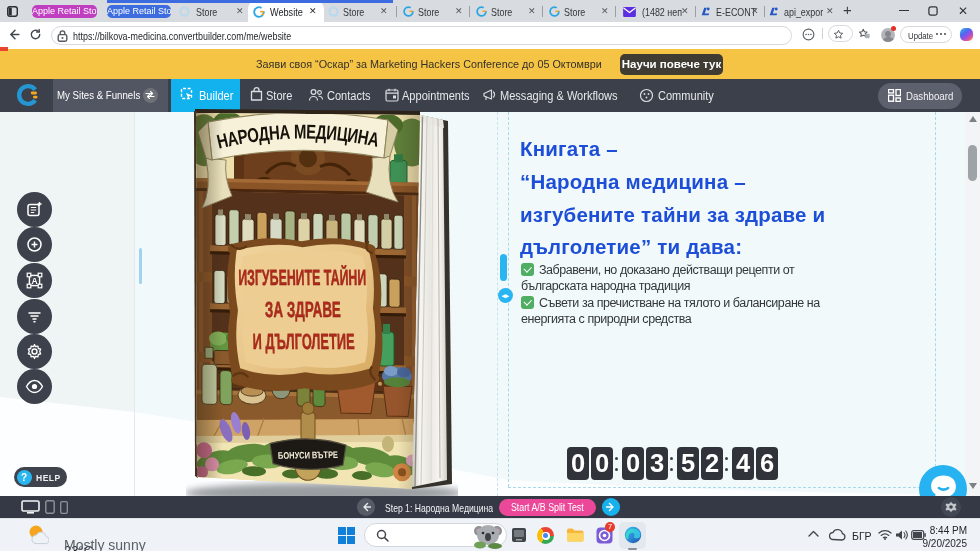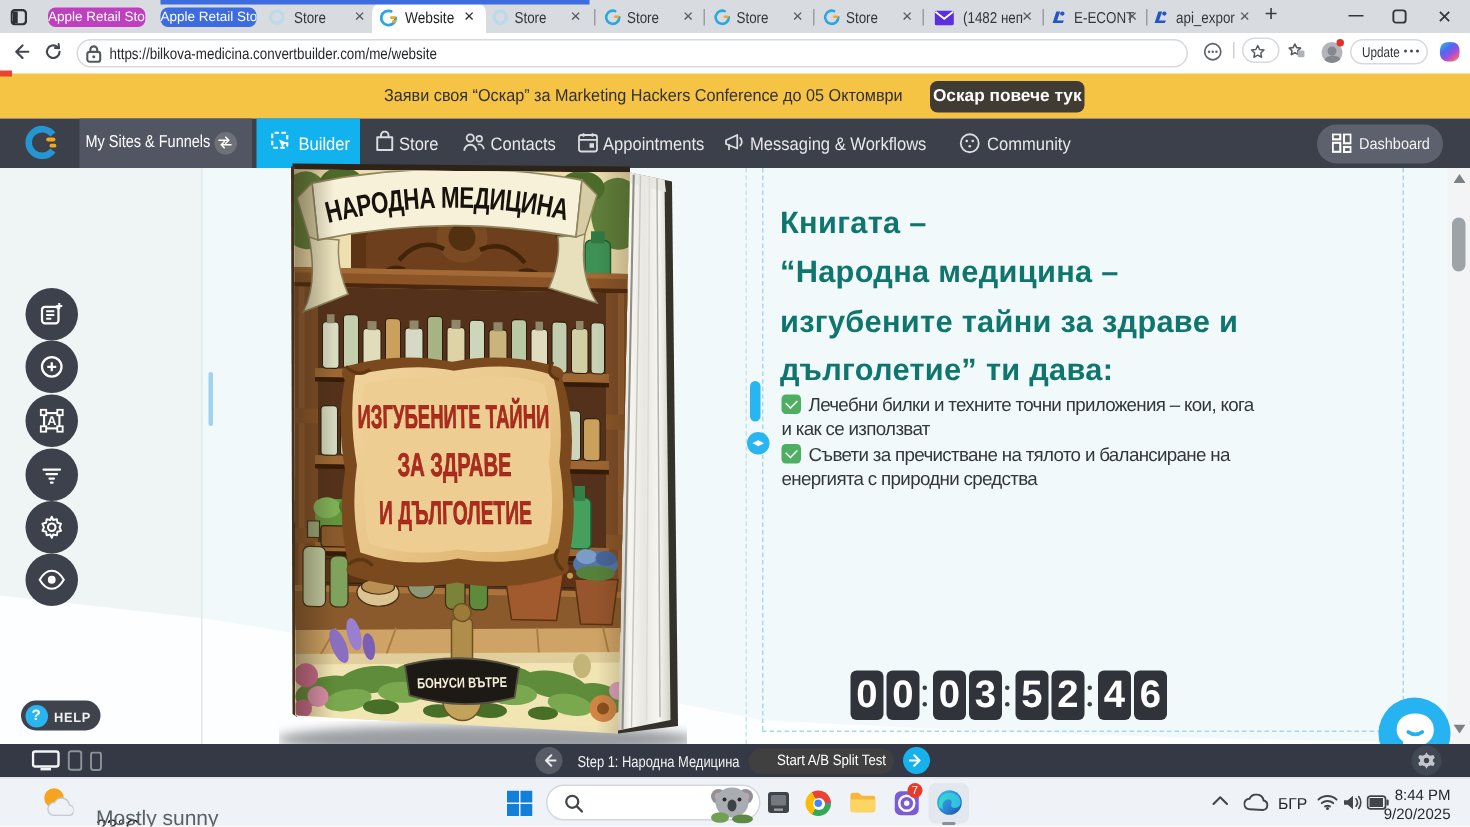--- a/index.html
+++ b/index.html
@@ -152,21 +152,21 @@
           <stop offset="0.8" stop-color="#e0569a"></stop>
           <stop offset="1" stop-color="#f0a03c"></stop>
         </linearGradient>
       </defs>
     <path d="M8 1 C13 1 15 3 15 8 C15 13 13 15 8 15 C3 15 1 13 1 8 C1 3 3 1 8 1 Z" fill="url(#cop)"></path>
   </svg>
 
   <div class="abs" style="left:0;top:49px;width:980px;height:30px;background:#f6c444;"></div>
   <div class="abs" style="left:0;top:47px;width:8px;height:4px;background:#e8452e;"></div>
   <div class="abs" style="left:256px;top:58px;font-size:11.5px;color:#33302a;transform:scaleX(0.94);transform-origin:0 0;white-space:nowrap;">Заяви своя “Оскар” за Marketing Hackers Conference до 05 Октомври</div>
-  <div class="abs" style="left:620px;top:53.5px;width:103px;height:21px;background:#403b33;border-radius:5px;color:#fff;font-size:11.5px;font-weight:bold;text-align:center;line-height:21px;">Оскар повече тук</div>
+  <div class="abs" style="left:620px;top:53.5px;width:103px;height:21px;background:#403b33;border-radius:5px;color:#fff;font-size:11.5px;font-weight:bold;text-align:center;line-height:21px;">Научи повече тук</div>
 
   <div class="abs" style="left:0;top:79px;width:980px;height:33px;background:#3c404b;"></div>
   <div class="abs" style="left:53px;top:79px;width:115px;height:33px;background:#525662;"></div>
 
   <svg class="abs" style="left:15px;top:82px;" width="26" height="26" viewBox="0 0 26 26">
     <path d="M20.2 18.3 A8.9 8.9 0 1 1 20.2 7.7" fill="none" stroke="#2496d2" stroke-width="4.4" stroke-linecap="butt"></path>
     <rect x="15.8" y="9.6" width="6.2" height="2.8" rx="1.4" fill="#f2a71c"></rect>
     <rect x="18" y="13.8" width="4.6" height="2.6" rx="1.3" fill="#f2a71c"></rect>
   </svg>
   <div class="abs" style="left:57px;top:89px;font-size:11.5px;color:#fff;transform:scaleX(0.84);transform-origin:0 0;white-space:nowrap;">My Sites &amp; Funnels</div>
@@ -520,24 +520,24 @@
 
   <div class="abs" style="left:497px;top:112px;width:0px;height:384px;border-left:1px dashed #c7e3ec;"></div>
   <div class="abs" style="left:508px;top:112px;width:0px;height:375px;border-left:1px dashed #a9d9e8;"></div>
   <div class="abs" style="left:935px;top:112px;width:0px;height:375px;border-left:1px dashed #a9d9e8;"></div>
   <div class="abs" style="left:508px;top:487px;width:428px;height:0px;border-top:1px dashed #a9d9e8;"></div>
 
   <div class="abs" style="left:139px;top:248px;width:3px;height:36px;background:#9fd3ef;border-radius:2px;"></div>
   <div class="abs" style="left:500px;top:254px;width:7px;height:27px;background:#29b5f0;border-radius:4px;"></div>
   <div class="abs" style="left:498px;top:288px;width:15px;height:15px;border-radius:50%;background:#29b5f0;color:#fff;font-size:7px;line-height:15px;text-align:center;font-weight:bold;">◂▸</div>
 
-  <div class="abs" style="left:520px;top:133px;width:440px;font-size:20.5px;line-height:32.8px;font-weight:bold;color:#0f766e;letter-spacing:0.2px;">Книгата –<br>“Народна медицина –<br>изгубените тайни за здраве и<br>дълголетие” ти дава:</div>
+  <div class="abs" style="left:520px;top:133px;width:440px;font-size:20.5px;line-height:32.8px;font-weight:bold;color:#1d4ed8;letter-spacing:0.2px;">Книгата –<br>“Народна медицина –<br>изгубените тайни за здраве и<br>дълголетие” ти дава:</div>
 
   <div class="abs" style="left:521px;top:261.5px;width:440px;font-size:12.5px;letter-spacing:-0.45px;line-height:16.5px;color:#33373b;" id="checklist">
-    <div><span class="chk"></span>Лечебни билки и техните точни приложения – кои, кога<br>и как се използват</div>
+    <div><span class="chk"></span>Забравени, но доказано действащи рецепти от<br>българската народна традиция</div>
     <div><span class="chk"></span>Съвети за пречистване на тялото и балансиране на<br>енергията с природни средства</div>
   </div>
 
   <div id="timer">
     <div class="tile" style="left:567px;">0</div>
     <div class="tile" style="left:591px;">0</div>
     <div class="dot" style="left:615px;top:457px;"></div>
       <div class="dot" style="left:615px;top:468px;"></div>
     <div class="tile" style="left:622px;">0</div>
     <div class="tile" style="left:646px;">3</div>
@@ -579,21 +579,21 @@
       <rect x="0.8" y="0.8" width="8.4" height="12.4" rx="1.6" fill="none" stroke="#8d9299" stroke-width="1.4"></rect>
     </svg>
   <svg class="abs" style="left:60px;top:500.5px;" width="8" height="13" viewBox="0 0 8 13">
       <rect x="0.7" y="0.7" width="6.6" height="11.6" rx="1.4" fill="none" stroke="#8d9299" stroke-width="1.3"></rect>
     </svg>
   <div class="abs" style="left:357px;top:498px;width:18px;height:18px;border-radius:50%;background:#565b66;"></div>
   <svg class="abs" style="left:361px;top:502px;" width="10" height="10" viewBox="0 0 10 10">
       <path d="M6.5 1.5 L3 5 L6.5 8.5 M3 5 H9.5" fill="none" stroke="#e8eaec" stroke-width="1.4" stroke-linecap="round" stroke-linejoin="round"></path>
     </svg>
   <div class="abs" style="left:385px;top:502px;font-size:10.5px;color:#f0f2f4;transform:scaleX(0.82);transform-origin:0 0;white-space:nowrap;">Step 1: Народна Медицина</div>
-  <div class="abs" style="left:499px;top:498.5px;width:97px;height:17px;background:#404040;border-radius:9px;color:#fff;font-size:10px;text-align:right;line-height:17px;"><span style="display:inline-block;transform:scaleX(0.88);transform-origin:center;white-space:nowrap;">Start A/B Split Test</span></div>
+  <div class="abs" style="left:499px;top:498.5px;width:97px;height:17px;background:#ec4899;border-radius:9px;color:#fff;font-size:10px;text-align:center;line-height:17px;"><span style="display:inline-block;transform:scaleX(0.88);transform-origin:center;white-space:nowrap;">Start A/B Split Test</span></div>
   <div class="abs" style="left:602px;top:498px;width:18px;height:18px;border-radius:50%;background:#17b2ee;"></div>
   <svg class="abs" style="left:606px;top:502px;" width="10" height="10" viewBox="0 0 10 10">
       <path d="M3.5 1.5 L7 5 L3.5 8.5 M7 5 H0.5" fill="none" stroke="#fff" stroke-width="1.4" stroke-linecap="round" stroke-linejoin="round"></path>
     </svg>
   <div class="abs" style="left:941px;top:497px;width:20px;height:20px;border-radius:50%;background:#424754;"></div>
   <svg class="abs" style="left:945px;top:501px;" width="12" height="12" viewBox="0 0 12 12">
     <path d="M6 0.5 L7 2.2 A4 4 0 0 1 8.6 2.9 L10.6 2.4 L11.5 4.1 L10.2 5.5 A4 4 0 0 1 10.2 6.5 L11.5 7.9 L10.6 9.6 L8.6 9.1 A4 4 0 0 1 7 9.8 L6 11.5 L5 9.8 A4 4 0 0 1 3.4 9.1 L1.4 9.6 L0.5 7.9 L1.8 6.5 A4 4 0 0 1 1.8 5.5 L0.5 4.1 L1.4 2.4 L3.4 2.9 A4 4 0 0 1 5 2.2 Z" fill="#c3c7cd" transform="translate(0,0)"></path>
     <circle cx="6" cy="6" r="1.8" fill="#3e444c"></circle>
   </svg>
 

